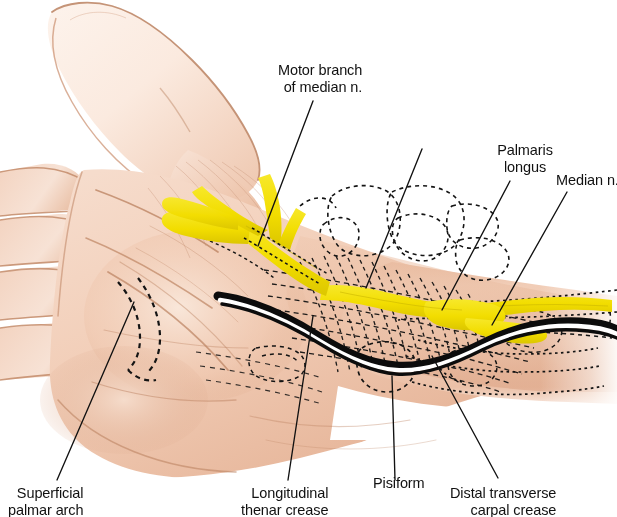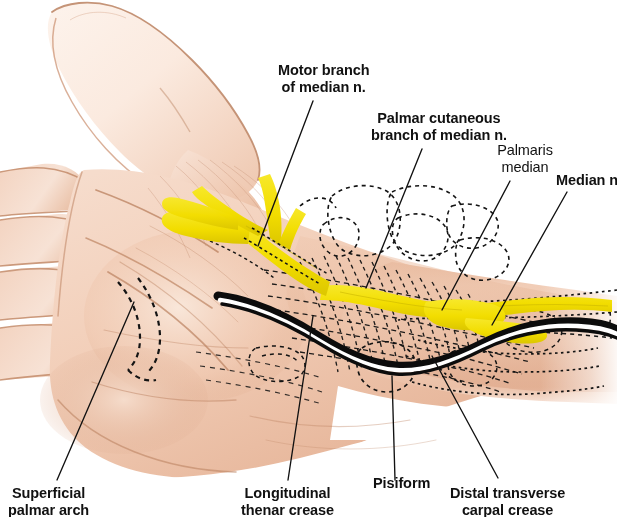--- a/index.html
+++ b/index.html
@@ -24,21 +24,21 @@
   .lbl{
     position:absolute;
     font-family:"Liberation Sans", sans-serif;
     font-size:14.5px;
     line-height:17px;
     color:#111111;
     white-space:pre;
     letter-spacing:-0.1px;
   }
   .lbl.ctr{text-align:center;}
-  .lbl.lft{text-align:center;font-weight:bold;}
+  .lbl.lft{text-align:right;}
 </style>
 </head>
 <body>
 
 <div id="stage">
 
   <svg id="art" viewBox="0 0 617 517" xmlns="http://www.w3.org/2000/svg">
     <defs>
 
       <linearGradient id="gThumb" x1="0" y1="0" x2="0.9" y2="1">
@@ -349,25 +349,23 @@
       <line x1="57" y1="480" x2="134" y2="302"></line>
       <line x1="288" y1="480" x2="313" y2="316"></line>
       <line x1="395" y1="480" x2="392" y2="376"></line>
       <line x1="498" y1="478" x2="432" y2="356"></line>
     </g>
   </svg>
 
   <div class="lbl lft" style="left:278px; top:62px;">Motor branch
 of median n.</div>
 
-  <div class="lbl lft" style="left:371px; top:110px;">Palmar cutaneous
-branch of median n.</div>
 
   <div class="lbl ctr" style="left:489px; top:142px; width:72px;">Palmaris
-median</div>
+longus</div>
 
   <div class="lbl lft" style="left:556px; top:172px;">Median n.</div>
 
   <div class="lbl lft" style="left:8px; top:485px;">Superficial
 palmar arch</div>
 
   <div class="lbl lft" style="left:241px; top:485px;">Longitudinal
 thenar crease</div>
 
   <div class="lbl lft" style="left:373px; top:475px;">Pisiform</div>

